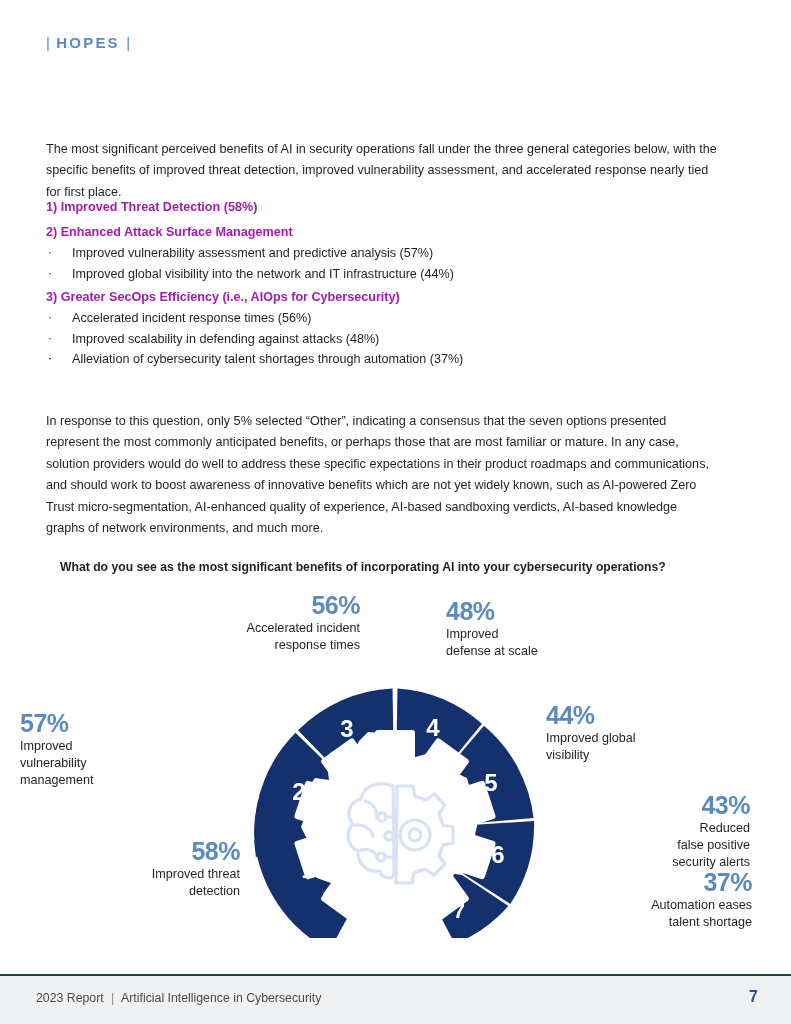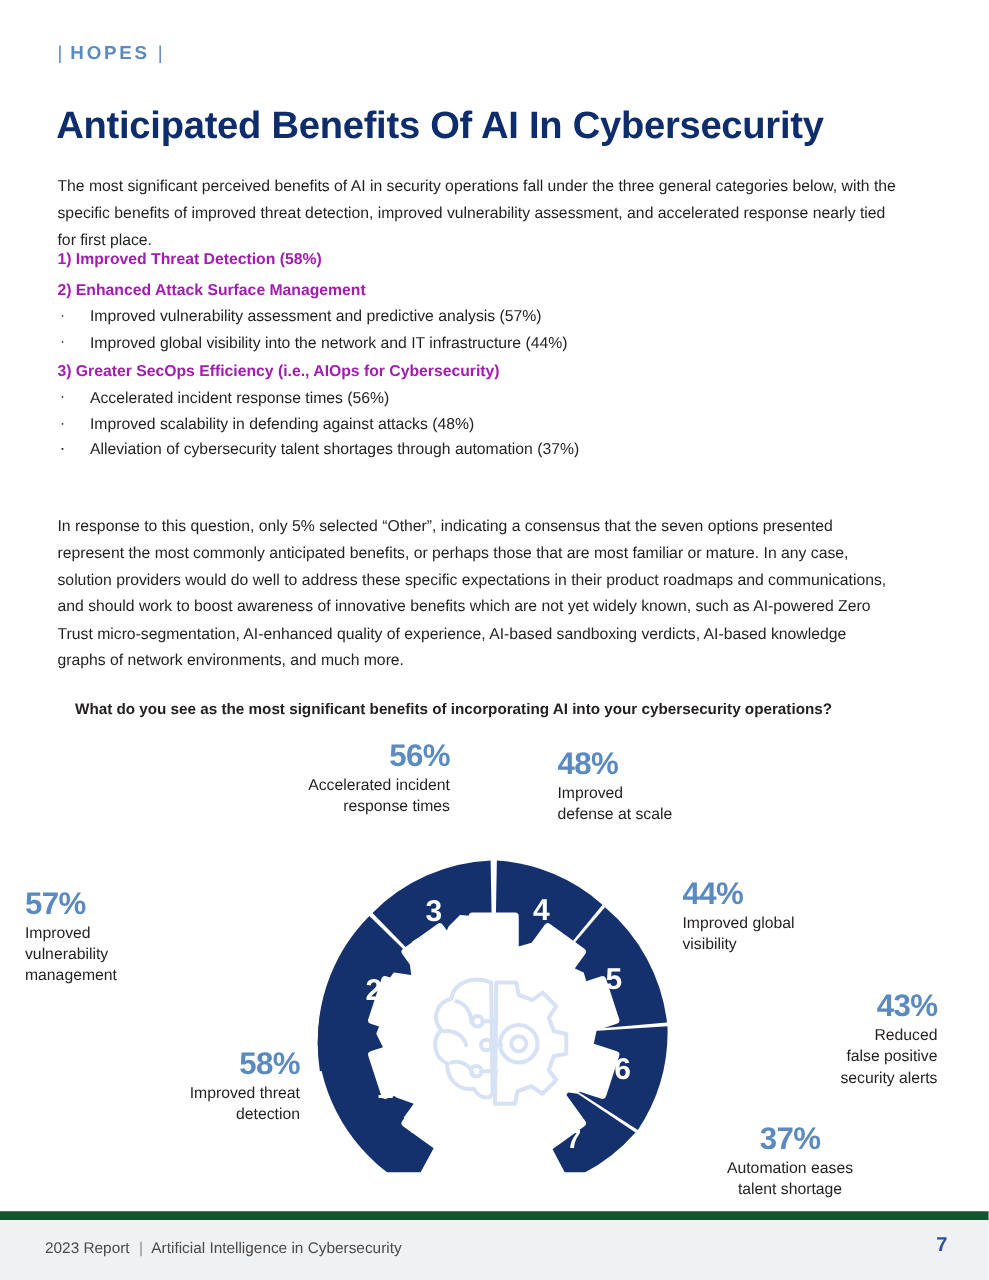--- a/index.html
+++ b/index.html
@@ -136,31 +136,31 @@
     letter-spacing: -0.5px;
   }
 
   
   .c-56 { left:  60px; top:  12px; width: 300px; text-align: right; }
   .c-48 { left: 446px; top:  18px; width: 240px; text-align: left; }
   .c-57 { left:  20px; top: 130px; width: 215px; text-align: left; }
   .c-44 { left: 546px; top: 122px; width: 220px; text-align: left; }
   .c-43 { left: 550px; top: 212px; width: 200px; text-align: right; }
   .c-58 { left:  20px; top: 258px; width: 220px; text-align: right; }
-  .c-37 { left: 512px; top: 318px; width: 240px; text-align: center; }
+  .c-37 { left: 512px; top: 289px; width: 240px; text-align: right; }
 
   
   .footer {
     position: absolute;
     left: 0;
     bottom: 0;
     width: 791px;
     height: 48px;
     background: #f0f1f2;
-    border-top: 7px solid #14532d;
+    border-top: 2px solid #14532d;
   }
   .footer-left {
     position: absolute;
     left: 36px;
     top: 15px;
     font-size: 12.3px;
     color: #4a4a4a;
     white-space: nowrap;
   }
   .footer-left .sep { color: #8a8a8a; padding: 0 4px; }
@@ -190,21 +190,20 @@
 <body>
 
 <div class="page">
 
   <div class="eyebrow">
     <span class="bar">|</span>
     <span>HOPES</span>
     <span class="bar">|</span>
   </div>
 
-  <h1 class="title">Anticipated Benefits Of AI In Cybersecurity</h1>
 
   <p class="para para-intro">The most significant perceived benefits of AI in security operations fall under the three general categories below, with the specific benefits of improved threat detection, improved vulnerability assessment, and accelerated response nearly tied for first place.</p>
 
   <div class="heading-item h1-pos">1) Improved Threat Detection (58%)</div>
 
   <div class="heading-item h2-pos">2) Enhanced Attack Surface Management</div>
   <div class="bullets b2-pos">
     <div class="bullet">
       <span class="dot">·</span>
       <span>Improved vulnerability assessment and predictive analysis (57%)</span>

